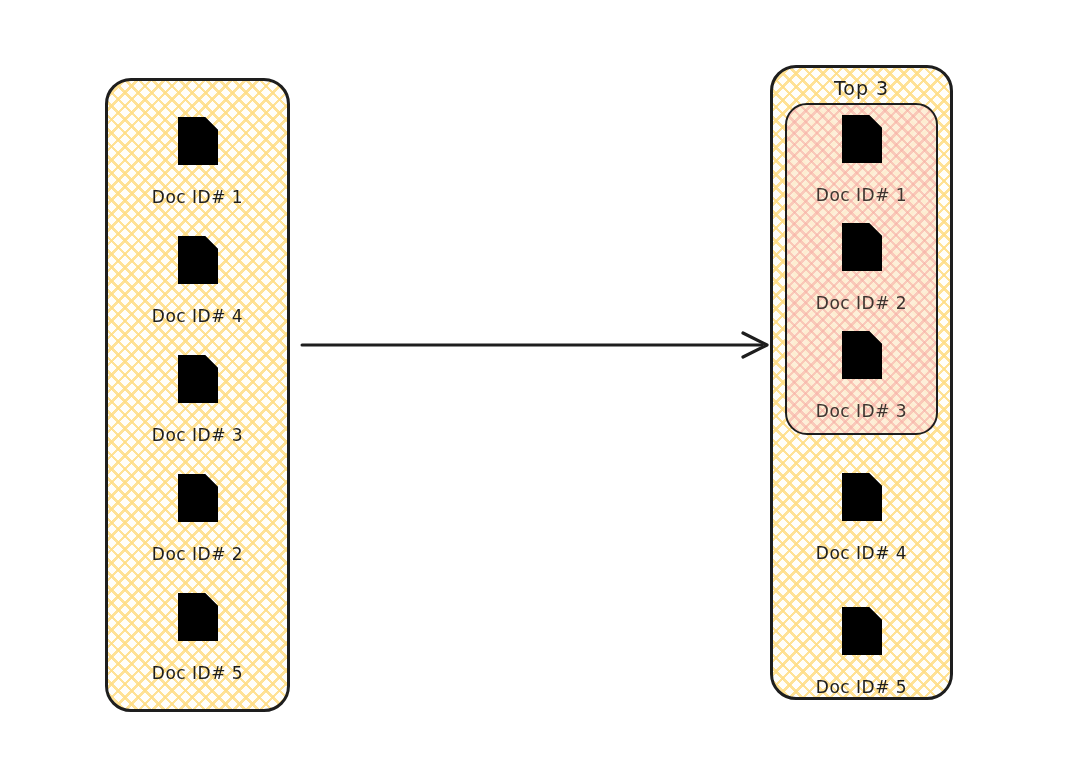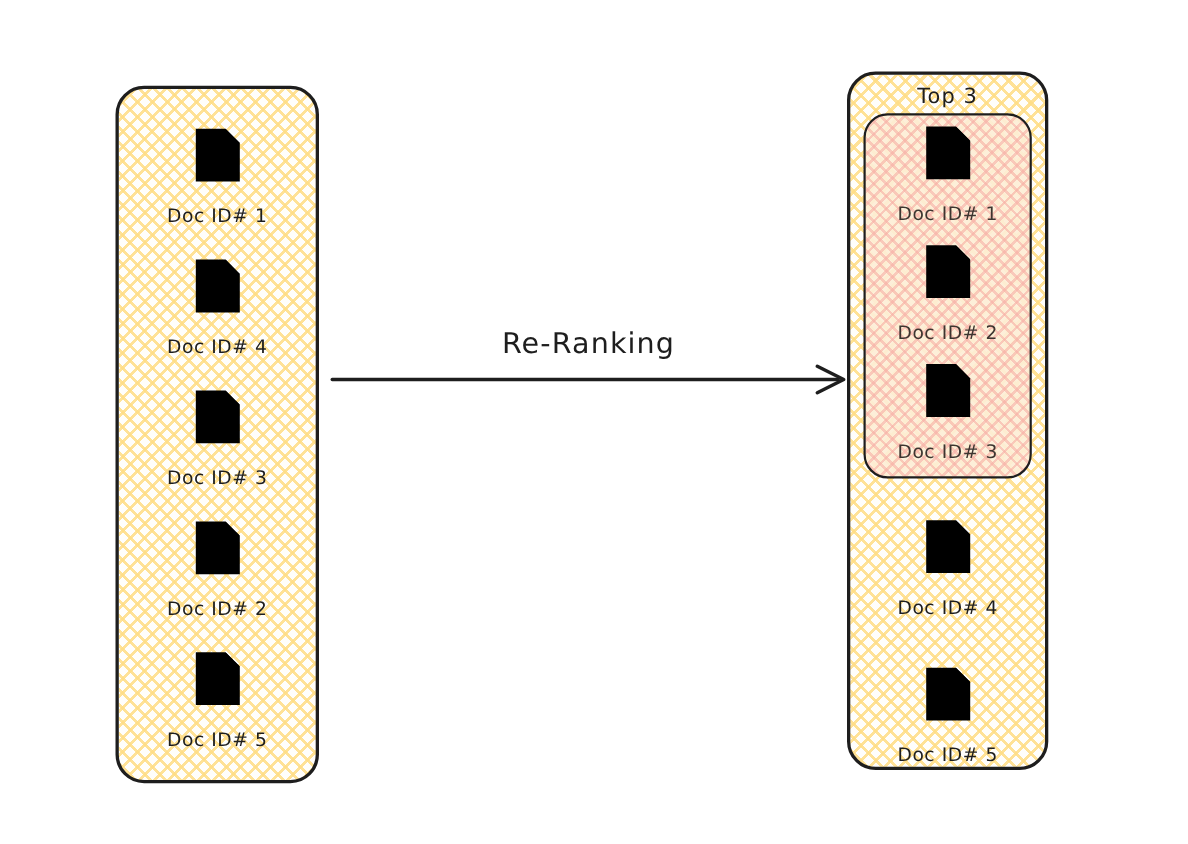--- a/index.html
+++ b/index.html
@@ -156,21 +156,20 @@
     </div>
     <div class="doc-item">
       <svg class="doc-icon" width="46" height="52" viewBox="0 0 46 52">
           <use href="#doc-sym"></use>
         </svg>
       <span class="doc-label">Doc ID# 5</span>
     </div>
   </div>
 
   <div class="arrow-wrap">
-    <div class="arrow-label">Re-Ranking</div>
     <svg class="arrow-svg" width="478" height="62" viewBox="0 0 478 62">
       <line x1="2" y1="47" x2="462" y2="47" stroke="#1e1e1e" stroke-width="3" stroke-linecap="round"></line>
       <path d="M443 35 L467 47 L443 59" fill="none" stroke="#1e1e1e" stroke-width="3.2" stroke-linecap="round" stroke-linejoin="round"></path>
     </svg>
   </div>
 
   <div class="panel right-panel hatch-yellow">
     <div class="top3-label">Top 3</div>
 
     <div class="top3-box hatch-pink">

